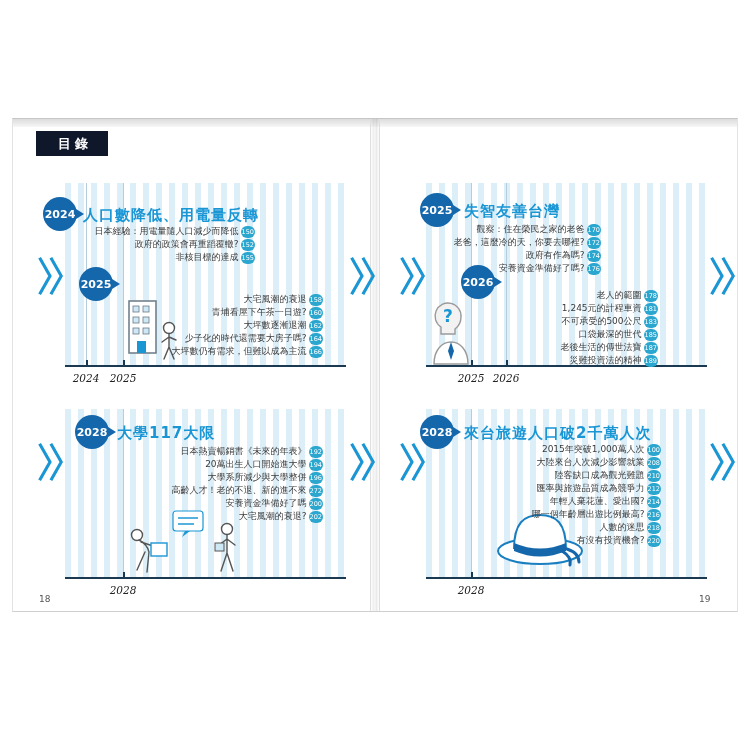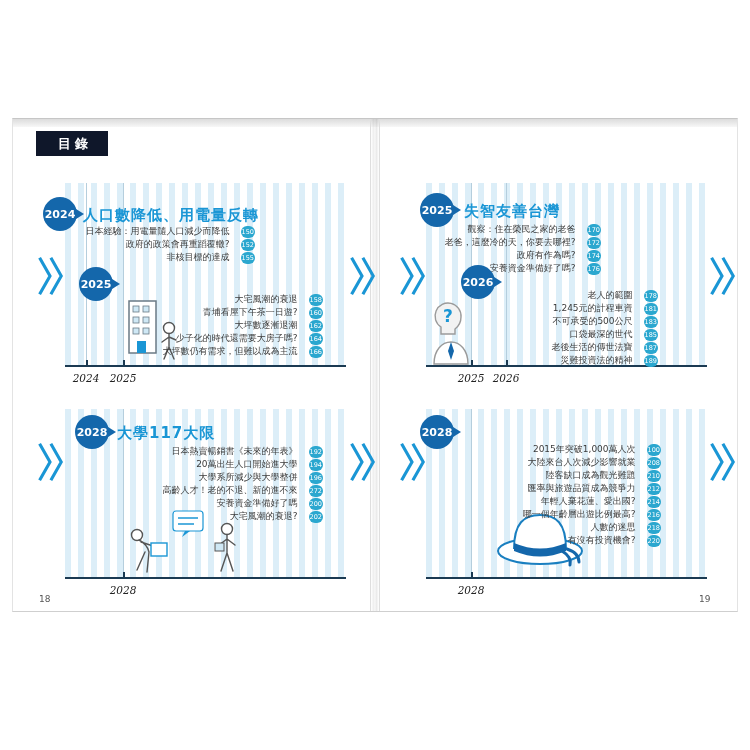--- a/index.html
+++ b/index.html
@@ -26,21 +26,21 @@
     font-family:"DejaVu Serif","Liberation Serif",serif; font-style:italic;
     font-size:10.5px; color:#222; }
   .year-badge { position:absolute; width:34px; height:34px; border-radius:50%;
     background:#1467ab; color:#fff; font-weight:bold; font-size:11px;
     display:flex; align-items:center; justify-content:center; z-index:3; }
   .year-badge::after { content:''; position:absolute; right:-7px; top:12px;
     border-left:8px solid #1467ab; border-top:5px solid transparent; border-bottom:5px solid transparent; }
   .sec-title { position:absolute; white-space:nowrap; color:#1a96d5;
     font-size:15px; font-weight:bold; letter-spacing:1px; z-index:2; }
   .items { position:absolute; display:flex; flex-direction:column; align-items:flex-end; z-index:2; }
-  .toc-item { display:flex; align-items:flex-end; gap:11px; height:13px; white-space:nowrap; }
+  .toc-item { display:flex; align-items:flex-end; gap:2px; height:13px; white-space:nowrap; }
   .item-text { font-size:9px; color:#3b3b3b; }
   .page-badge { min-width:12px; height:12px; border-radius:7px; background:#2ba7cf;
     color:#fff; font-size:6.5px; display:flex; align-items:center; justify-content:center; padding:0 1px; }
   .chev { position:absolute; width:26px; height:46px; z-index:2; }
   .illus { position:absolute; z-index:1; }
   .pageno { position:absolute; font-size:9px; color:#555; }
 </style>
 </head>
 <body>
 
@@ -260,20 +260,21 @@
       <div class="tick" style="left:58px"></div>
     </div>
     <div class="tl-year" style="left:58px;top:175px">2028</div>
   </div>
 
   <div class="block" style="left:413px;top:290px;width:281px;height:188px">
     <div class="panel" style="height:170px">
       <div class="year-line" style="left:45px"></div>
     </div>
     <div class="year-badge" style="left:-6px;top:6px">2028</div>
+    <div class="sec-title" style="left:38px;top:15px">來台旅遊人口破2千萬人次</div>
     <div class="items" style="right:46px;top:34px">
         <div class="toc-item">
           <span class="item-text">2015年突破1,000萬人次</span>
           <span class="page-badge">100</span>
         </div>
         <div class="toc-item">
           <span class="item-text">大陸來台人次減少影響就業</span>
           <span class="page-badge">208</span>
         </div>
         <div class="toc-item">

